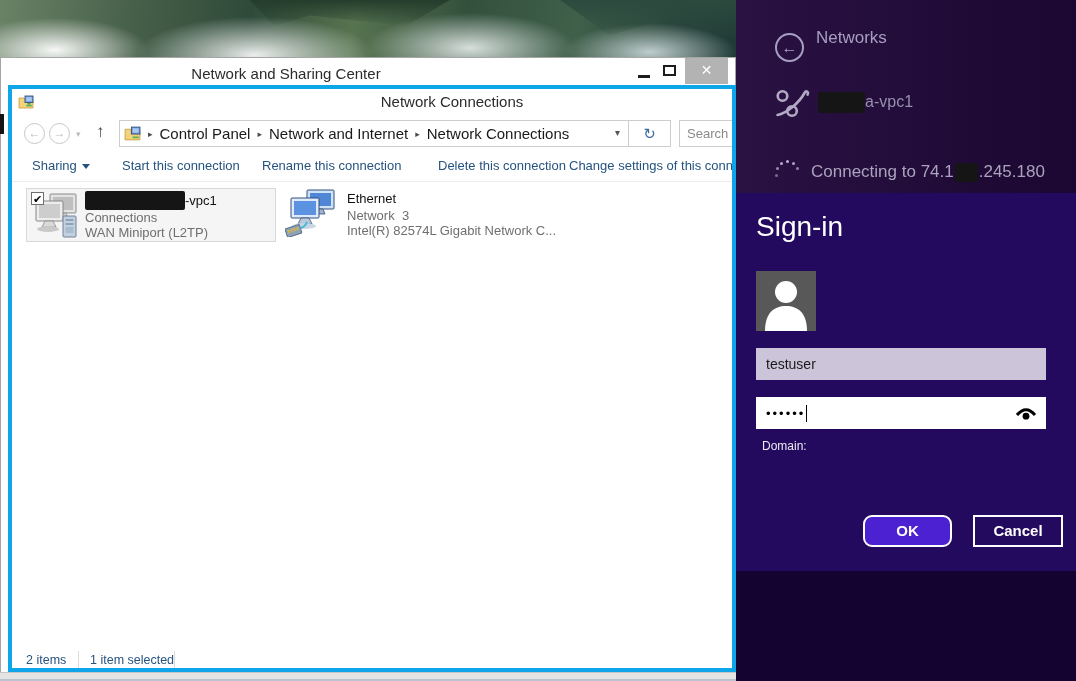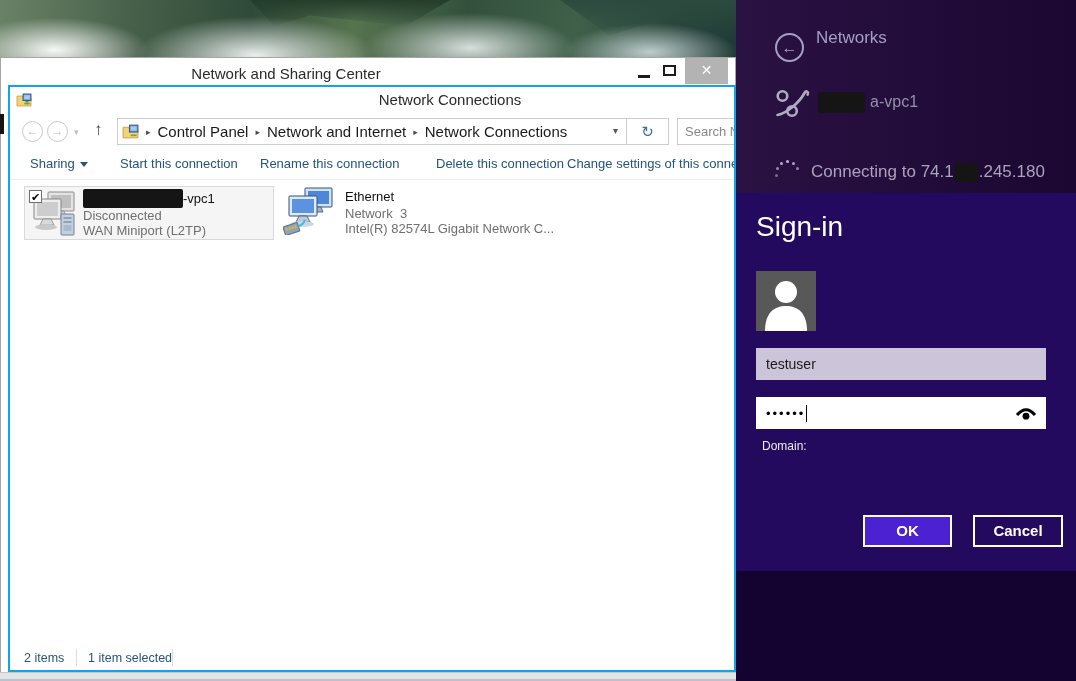--- a/index.html
+++ b/index.html
@@ -28,21 +28,21 @@
     font-size:15px; color:#2b2b2b; }
   .cap-min { position:absolute; left:637px; top:17px; width:12px; height:3px; background:#1c1c1c; }
   .cap-max { position:absolute; left:662px; top:7px; width:13px; height:11px; border:2px solid #1c1c1c; background:#fff; }
   .cap-close { position:absolute; left:684px; top:0; width:43px; height:26px; background:#b3b3b3;
     color:#ffffff; font-size:14px; text-align:center; line-height:25px; }
   .nsc-back-mark { left:0; top:114px; width:4px; height:20px; background:#141414; }
   .nsc-bottom { left:0; top:672px; width:736px; height:9px; background:#e4e4e4; border-top:1px solid #c6c6c6;
     box-shadow:inset 0 -2px 0 #b9c3cf; }
 
   
-  .nc { left:8px; top:85px; width:728px; height:587px; background:#ffffff; border:2px solid #0ea5e9; overflow:hidden; }
+  .nc { left:8px; top:85px; width:728px; height:587px; background:#ffffff; border:4px solid #0ea5e9; overflow:hidden; }
   .nc-icon { position:absolute; left:6px; top:5px; width:16px; height:16px; }
   .nc-title { position:absolute; left:300px; top:4px; width:280px; text-align:center; font-size:15px; color:#2b2b2b; }
 
   .navbtn { position:absolute; width:21px; height:21px; border:1px solid #c7c7c7; border-radius:50%;
     color:#bdbdbd; font-size:12px; text-align:center; line-height:19px; background:#fff; }
   .nav-back { left:12px; top:34px; } .nav-fwd { left:37px; top:34px; }
   .nav-chev { position:absolute; left:64px; top:40px; color:#bdbdbd; font-size:9px; }
   .nav-up { position:absolute; left:84px; top:33px; color:#3f3f3f; font-size:17px; font-weight:bold; }
 
   .crumbbox { position:absolute; left:107px; top:31px; width:510px; height:27px; border:1px solid #cdcdcd;
@@ -72,40 +72,40 @@
   .status-div { position:absolute; top:6px; width:1px; height:17px; background:#dcdcdc; }
 
   
   .panel { left:736px; top:0; width:340px; height:681px; background:#1b0731; }
   .panel-top { position:absolute; left:0; top:0; width:340px; height:193px;
     background:linear-gradient(90deg,#2a1243,#1b0731); }
   .back-circle { position:absolute; left:39px; top:33px; width:29px; height:29px; border:2px solid #a79ec2;
     border-radius:50%; color:#a79ec2; font-size:16px; text-align:center; line-height:26px; }
   .panel-title { position:absolute; left:80px; top:28px; font-size:17px; font-weight:300; color:#a79ec2; }
   .vpn-row { position:absolute; left:38px; top:84px; display:flex; align-items:center; }
-  .vpn-name { font-size:16px; color:#978fad; margin-left:5px; }
+  .vpn-name { font-size:16px; color:#978fad; }
   .conn-row { position:absolute; left:38px; top:159px; display:flex; align-items:center; }
   .conn-txt { font-size:17px; color:#aba2bd; display:flex; align-items:center; }
   .spinner { position:relative; width:26px; height:26px; margin-right:11px; }
   .spinner i { position:absolute; width:3px; height:3px; border-radius:50%; background:#beb4d2; }
 
   .signin { position:absolute; left:0; top:193px; width:384px; height:378px; background:#230a5e; }
   .signin-title { position:absolute; left:20px; top:18px; font-size:28px; font-weight:300; color:#ffffff; }
   .avatar { position:absolute; left:20px; top:78px; width:60px; height:60px; background:#585858; }
   .user-input { position:absolute; left:20px; top:155px; width:290px; height:32px; background:#ccc5da;
     border:none; outline:none; font-family:"Liberation Sans",sans-serif; font-size:14px; color:#1a1a1a; padding-left:10px; }
   .pass-field { position:absolute; left:20px; top:204px; width:290px; height:32px; background:#ffffff;
     display:flex; align-items:center; padding-left:10px; }
   .pass-dots { font-size:13px; letter-spacing:2px; color:#000; }
   .caret-bar { width:1px; height:17px; background:#000; margin-left:1px; }
   .eye { position:absolute; right:9px; top:9px; }
   .domain-label { position:absolute; left:26px; top:246px; font-size:12px; color:#eceaf2; }
   .btn { position:absolute; top:322px; height:32px; border:2px solid #ffffff; color:#fff; font-size:15px;
     font-weight:bold; text-align:center; line-height:28px; }
-  .btn-ok { left:127px; width:89px; background:#4b21d1; }
+  .btn-ok { left:127px; width:89px; background:#4b21d1;border-radius:9px; }
   .btn-cancel { left:237px; width:90px; background:transparent; }
   .panel-bottom { position:absolute; left:0; top:571px; width:340px; height:110px; background:#140230; }
 </style>
 </head>
 <body>
 
 <div class="stage">
 
   <div class="abs wallpaper">
     <div class="ridge"></div>
@@ -173,21 +173,21 @@
         <path d="M12 28 h8 l3 6 h-14 Z" fill="#dadada" stroke="#868686" stroke-width="0.8"></path>
         <ellipse cx="15" cy="36" rx="11" ry="3" fill="#c9c9c9"></ellipse>
         <rect x="30" y="23" width="13" height="21" rx="1" fill="#c3d0de" stroke="#6e8096"></rect>
         <rect x="32.5" y="26" width="8" height="2" fill="#8fa3b8"></rect>
         <rect x="32.5" y="30" width="8" height="2" fill="#8fa3b8"></rect>
         <rect x="32.5" y="34" width="8" height="6" fill="#a9bccf"></rect>
       </svg>
       <div style="position:absolute;left:58px;top:2px">
         <span class="redact" style="width:100px;height:19px"></span><span class="it-name">-vpc1</span>
       </div>
-      <div class="it-sub" style="position:absolute;left:58px;top:21px">Disconnected</div>
+      <div class="it-sub" style="position:absolute;left:58px;top:21px">Connections</div>
       <div class="it-sub" style="position:absolute;left:58px;top:36px">WAN Miniport (L2TP)</div>
     </div>
 
     <div style="position:absolute;left:269px;top:99px;width:250px;height:54px">
       <svg style="position:absolute;left:4px;top:1px" width="52" height="48" viewBox="0 0 52 48">
         <rect x="22" y="1" width="27" height="19" rx="1" fill="#cfe2f6" stroke="#33507c"></rect>
         <rect x="25" y="4" width="21" height="13" fill="#4f86d6"></rect>
         <path d="M32 20 h6 l2 5 h-10 Z" fill="#9fb2c8" stroke="#33507c" stroke-width="0.8"></path>
         <rect x="6" y="9" width="28" height="20" rx="1" fill="#dfeafd" stroke="#33507c"></rect>
         <rect x="9" y="12" width="22" height="14" fill="#5b93e0"></rect>

